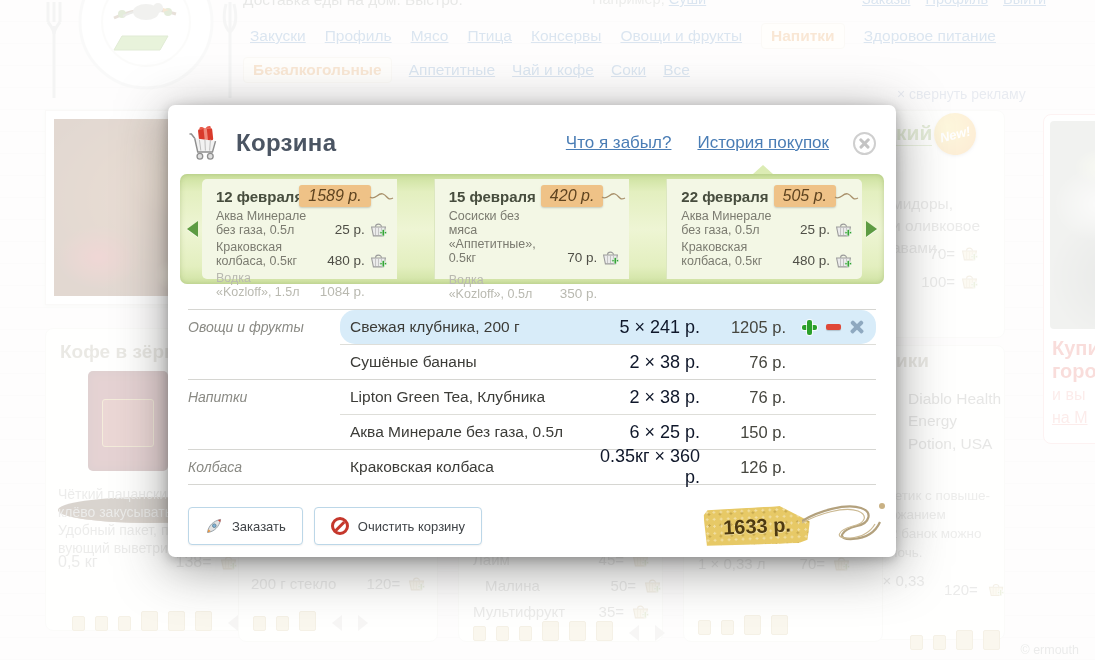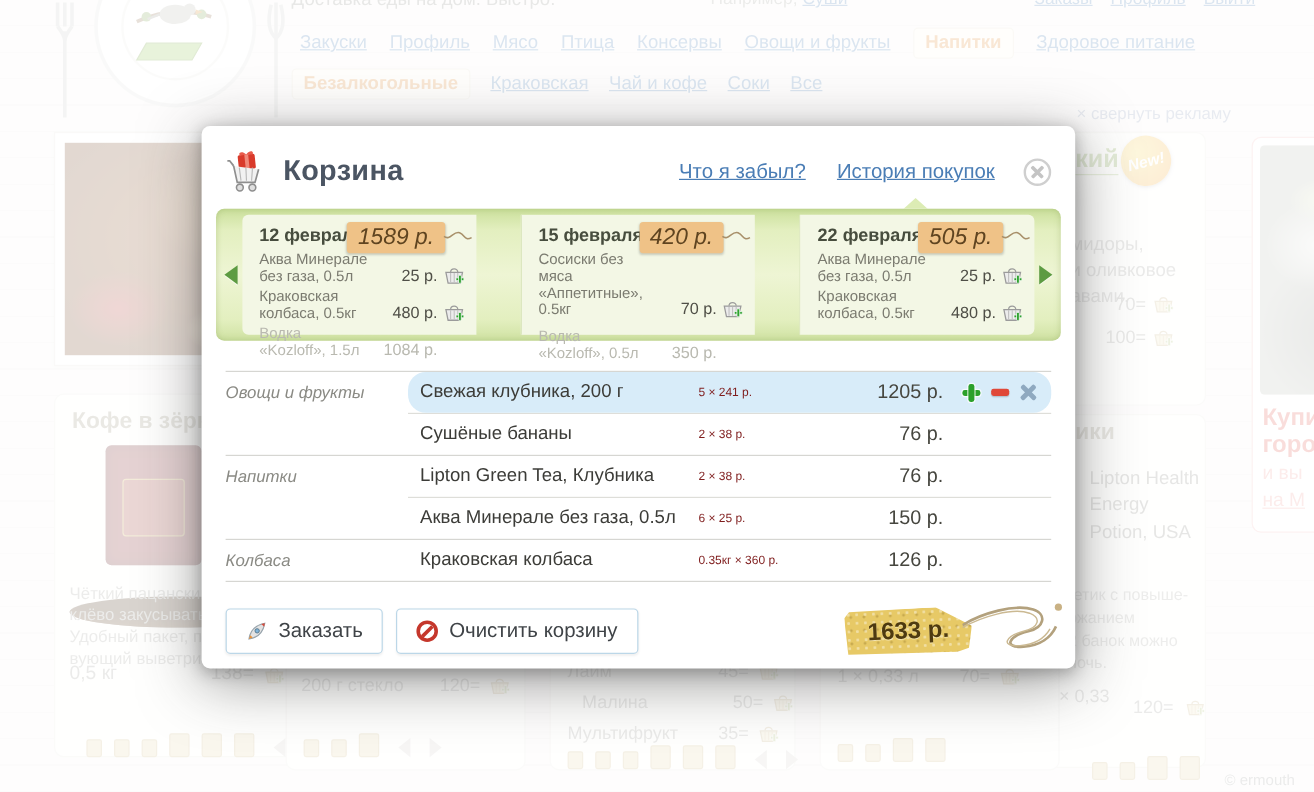--- a/index.html
+++ b/index.html
@@ -118,56 +118,56 @@
     border:8px solid transparent; cursor:pointer; filter:drop-shadow(0 1px 0 rgba(255,255,255,.6)); }
   .harr.l { left:7px;  border-right:11px solid #5d9b42; border-left:0; }
   .harr.r { right:7px; border-left:11px solid #5d9b42; border-right:0; }
   .hist-cards { position:absolute; top:5px; bottom:5px; left:22px; right:22px; display:flex; }
   .hcard { flex:1; background:#f3f7e5; position:relative; padding:6px 10px 4px 14px; overflow:visible; }
   .hcard:first-child { border-radius:5px 0 0 5px; }
   .hcard:last-child  { border-radius:0 5px 5px 0; }
   .hcard + .hcard { border-left:1px solid #dce7c0;margin-left:37px; }
   .hdate { font-size:15px; font-weight:bold; color:#474d3e; margin:3px 0 4px; }
   .htag { position:absolute; top:6px; right:26px; padding:2px 9px; background:#efc287;
-    border-radius:3px; font-style:italic; font-size:19px; color:#5f4420;
+    border-radius:3px; font-style:italic; font-size:16px; color:#5f4420;
     box-shadow:0 1px 2px rgba(0,0,0,.18); white-space:nowrap; }
   .htag svg { position:absolute; right:-24px; top:5px; }
   .hitem { display:flex; align-items:flex-end; margin-top:3px; line-height:1.12; }
   .hitem .nm { flex:1; font-size:12.5px; color:#7b7b70; padding-right:5px; }
   .hitem .pr { width:52px; text-align:right; font-size:13.5px; color:#4f4f47; white-space:nowrap; }
   .hitem .ico { width:22px; display:flex; justify-content:flex-end; }
   .hitem.dis .nm, .hitem.dis .pr { color:#b9b9b0; }
   
   .cart { margin:25px 20px 0; }
   .sep { height:1px; background:#d6d6d2; }
   .sep.inset { margin-left:152px; background:#deded9; }
   .crow { display:flex; align-items:stretch; height:34px; }
   .ccat { width:152px; display:flex; align-items:center; font-style:italic;
     font-size:14px; color:#8a8a84; }
   .cbody { flex:1; display:flex; align-items:center; padding:0 2px 0 10px; }
   .crow.hl .cbody { background:#d8ecf9;border-radius:15px; }
   .cname { flex:1; font-size:15.5px; color:#3c3c38; }
-  .cqty { width:118px; text-align:left; font-size:10px; color:#7f1d1d; }
+  .cqty { width:118px; text-align:right; font-size:18px; color:#0f172a; }
   .ctot { width:86px; text-align:right; font-size:16.5px; color:#46463f; }
   .cact { width:88px; display:flex; align-items:center; gap:9px; padding-left:16px; }
   .aplus { position:relative; width:15px; height:15px; cursor:pointer; }
   .aplus::before,.aplus::after { content:''; position:absolute; background:#2ba02b;
     border-radius:2px; box-shadow:0 0 0 1px rgba(255,255,255,.75); }
   .aplus::before { left:0; top:5px; width:15px; height:5px; }
   .aplus::after  { left:5px; top:0; width:5px; height:15px; }
   .aminus { width:15px; height:6px; background:#e04838; border-radius:2px; cursor:pointer;
     box-shadow:0 1px 1px rgba(0,0,0,.18); }
   .ax { position:relative; width:14px; height:14px; cursor:pointer; }
   .ax::before,.ax::after { content:''; position:absolute; left:-1px; top:5px; width:16px;
     height:4.4px; background:#8fa9c0; border-radius:1.5px; }
   .ax::before { transform:rotate(45deg); } .ax::after { transform:rotate(-45deg); }
   
   .mfoot { display:flex; align-items:center; margin:22px 20px 0; }
   .btn { display:inline-flex; align-items:center; gap:9px; height:38px; padding:0 16px;
-    background:#fff; border:1px solid #bcd7e8; border-radius:4px; font-size:17px;
+    background:#fff; border:1px solid #bcd7e8; border-radius:4px; font-size:13px;
     color:#3f4347; cursor:pointer; box-shadow:0 1px 2px rgba(0,0,0,.06); }
   .btn + .btn { margin-left:11px; }
   .noico { width:18px; height:18px; border-radius:50%; border:3.2px solid #c5372c; position:relative; }
   .noico::after { content:''; position:absolute; left:0px; top:4.6px; width:11.5px; height:2.6px;
     background:#c5372c; transform:rotate(-45deg); }
   .total-wrap { margin-left:auto; margin-right:66px; position:relative; }
   .total-tag { position:relative; width:106px; height:38px; display:flex; align-items:center;
     justify-content:center; transform:rotate(-2.5deg);
     background-color:#e7c966;
     background-image:radial-gradient(rgba(255,255,255,.4) 1px, transparent 1.4px),
@@ -246,21 +246,21 @@
       <a class="blk">Профиль</a>
       <a class="blk">Мясо</a>
       <a class="blk">Птица</a>
       <a class="blk">Консервы</a>
       <a class="blk">Овощи и фрукты</a>
       <a class="nav-active">Напитки</a>
       <a class="blk">Здоровое питание</a>
     </nav>
     <nav class="abs sub-nav">
       <a class="nav-active">Безалкогольные</a>
-      <a class="blk">Краковская</a>
+      <a class="blk">Аппетитные</a>
       <a class="blk">Чай и кофе</a>
       <a class="blk">Соки</a>
       <a class="blk">Все</a>
     </nav>
     <div class="abs collapse-ad">× свернуть рекламу</div>
 
     <div class="abs photo-card">
       <div class="photo-meat"></div>
     </div>
 
@@ -318,21 +318,21 @@
         <span>100=</span>
         <svg class="bico" viewBox="0 0 16 14">
             <use href="#bk-t"></use>
           </svg>
       </div>
     </div>
 
     <div class="abs bgcard rcard2">
       <h3>ики</h3>
       <div class="rc2-prod gray-p">
-        <div>Lipton Health</div>
+        <div>Diablo Health</div>
         <div>Energy</div>
         <div>Potion, USA</div>
       </div>
       <div class="rc2-desc">
         <div>гетик с повыше-</div>
         <div>ржанием</div>
         <div>2 банок можно</div>
         <div>ночь.</div>
       </div>
       <div class="rc2-price">
@@ -354,21 +354,21 @@
       <div class="promo-photo"></div>
       <div class="promo-lines">
         <div class="promo-l1">Купи</div>
         <div class="promo-l1">горо</div>
         <div class="promo-l2">и вы</div>
         <div class="promo-l2" style="text-decoration:underline">на М</div>
       </div>
     </div>
 
     <div class="abs bgcard bcardA">
-      <div class="brow" style="left:12px;top:132px">
+      <div class="brow" style="left:12px;top:144px">
         <span>200 г стекло</span>
         <span style="margin-left:22px">120=</span>
         <svg class="bico" viewBox="0 0 16 14">
             <use href="#bk-t"></use>
           </svg>
       </div>
       <div class="pag" style="left:14px;top:180px">
         <span class="pg"></span>
           <span class="pg"></span>
         <span class="pg lg"></span>

